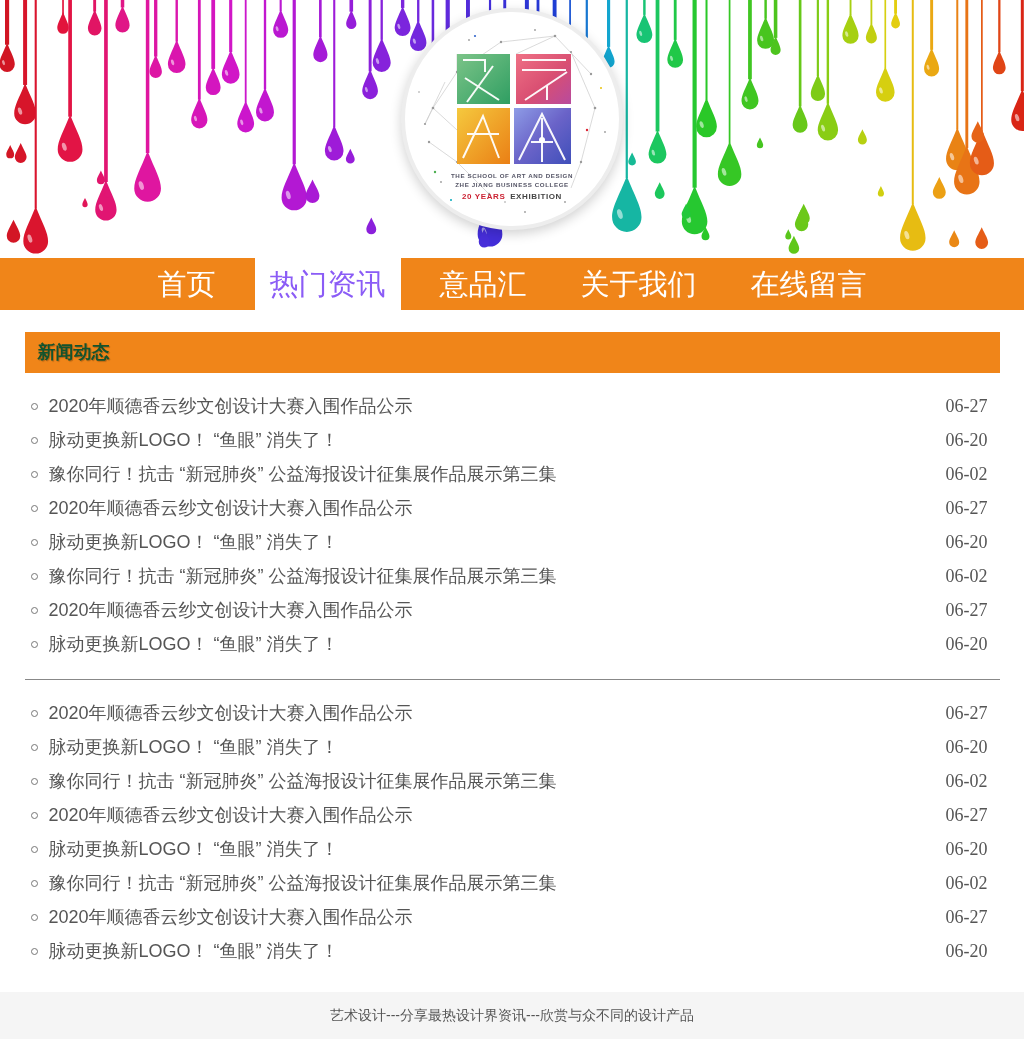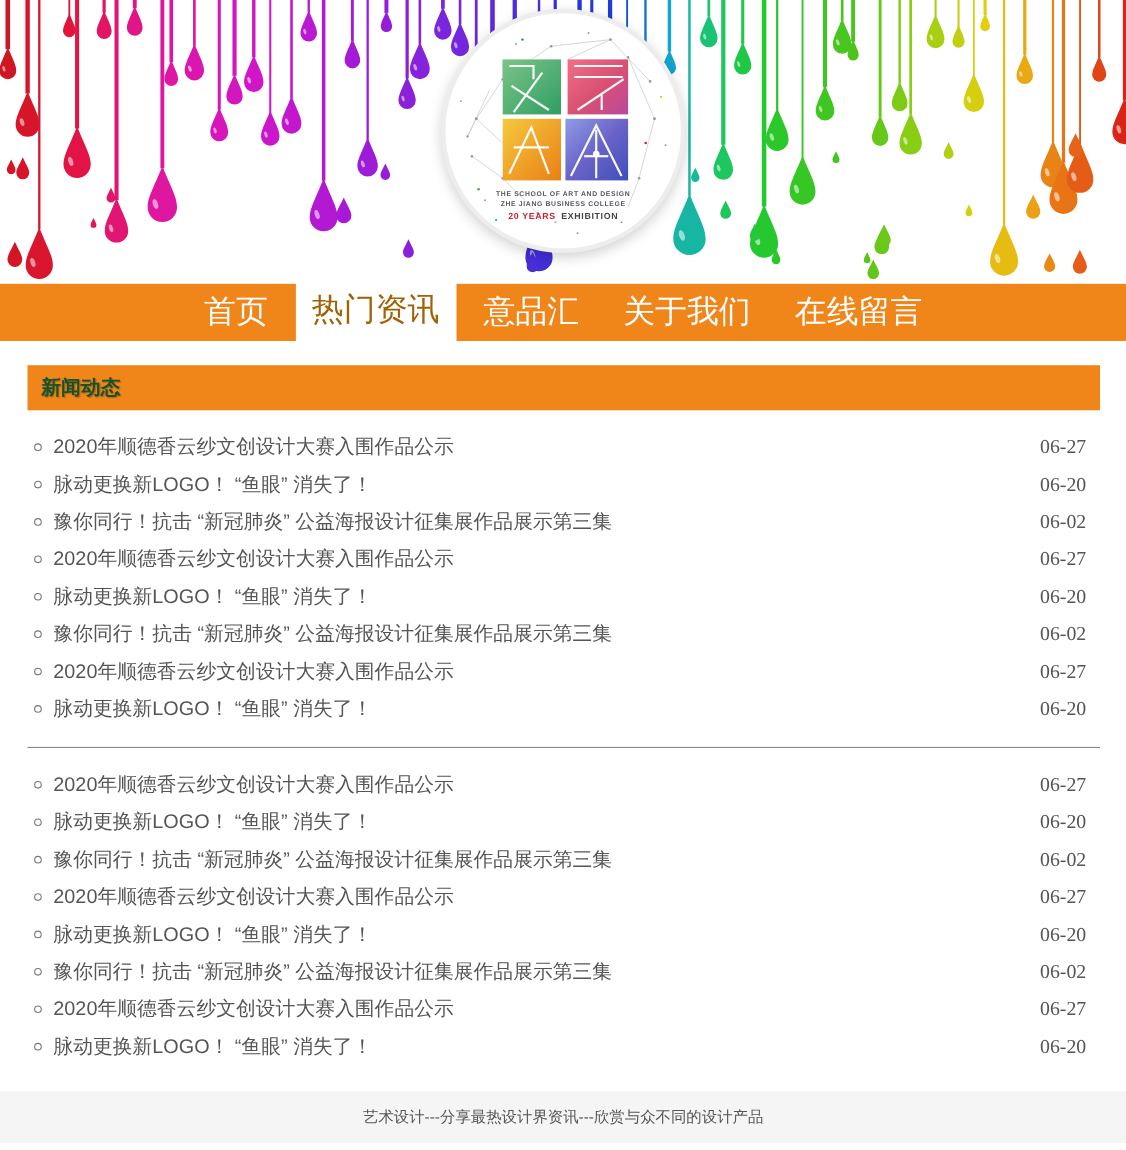--- a/index.html
+++ b/index.html
@@ -42,38 +42,37 @@
     position:relative;
     z-index:3;
   }
   .navbar ul{
     display:flex;
     justify-content:center;
     align-items:flex-start;
     height:52px;
     margin:0;padding:0;
     list-style:none;
-    gap:10px;
+    gap:24px;
   }
   .nav-item{
     padding:0 15px;
     height:52px;
     line-height:52px;
     color:#fff;
     font-size:29px;
     white-space:nowrap;
     cursor:pointer;
   }
   .nav-item.active{
     background:#fff;
-    color:#a16207;
+    color:#8b5cf6;
     height:64px;
     line-height:64px;
     margin-top:-6px;
-    font-family:Liberation Mono, monospace;
   }
   
   .container{width:975px;margin:0 auto;}
   .main{background:#fff;padding-bottom:24px;}
   .section-bar{
     margin-top:22px;
     height:41px;
     line-height:41px;
     background:var(--accent);
     color:#14532d;

